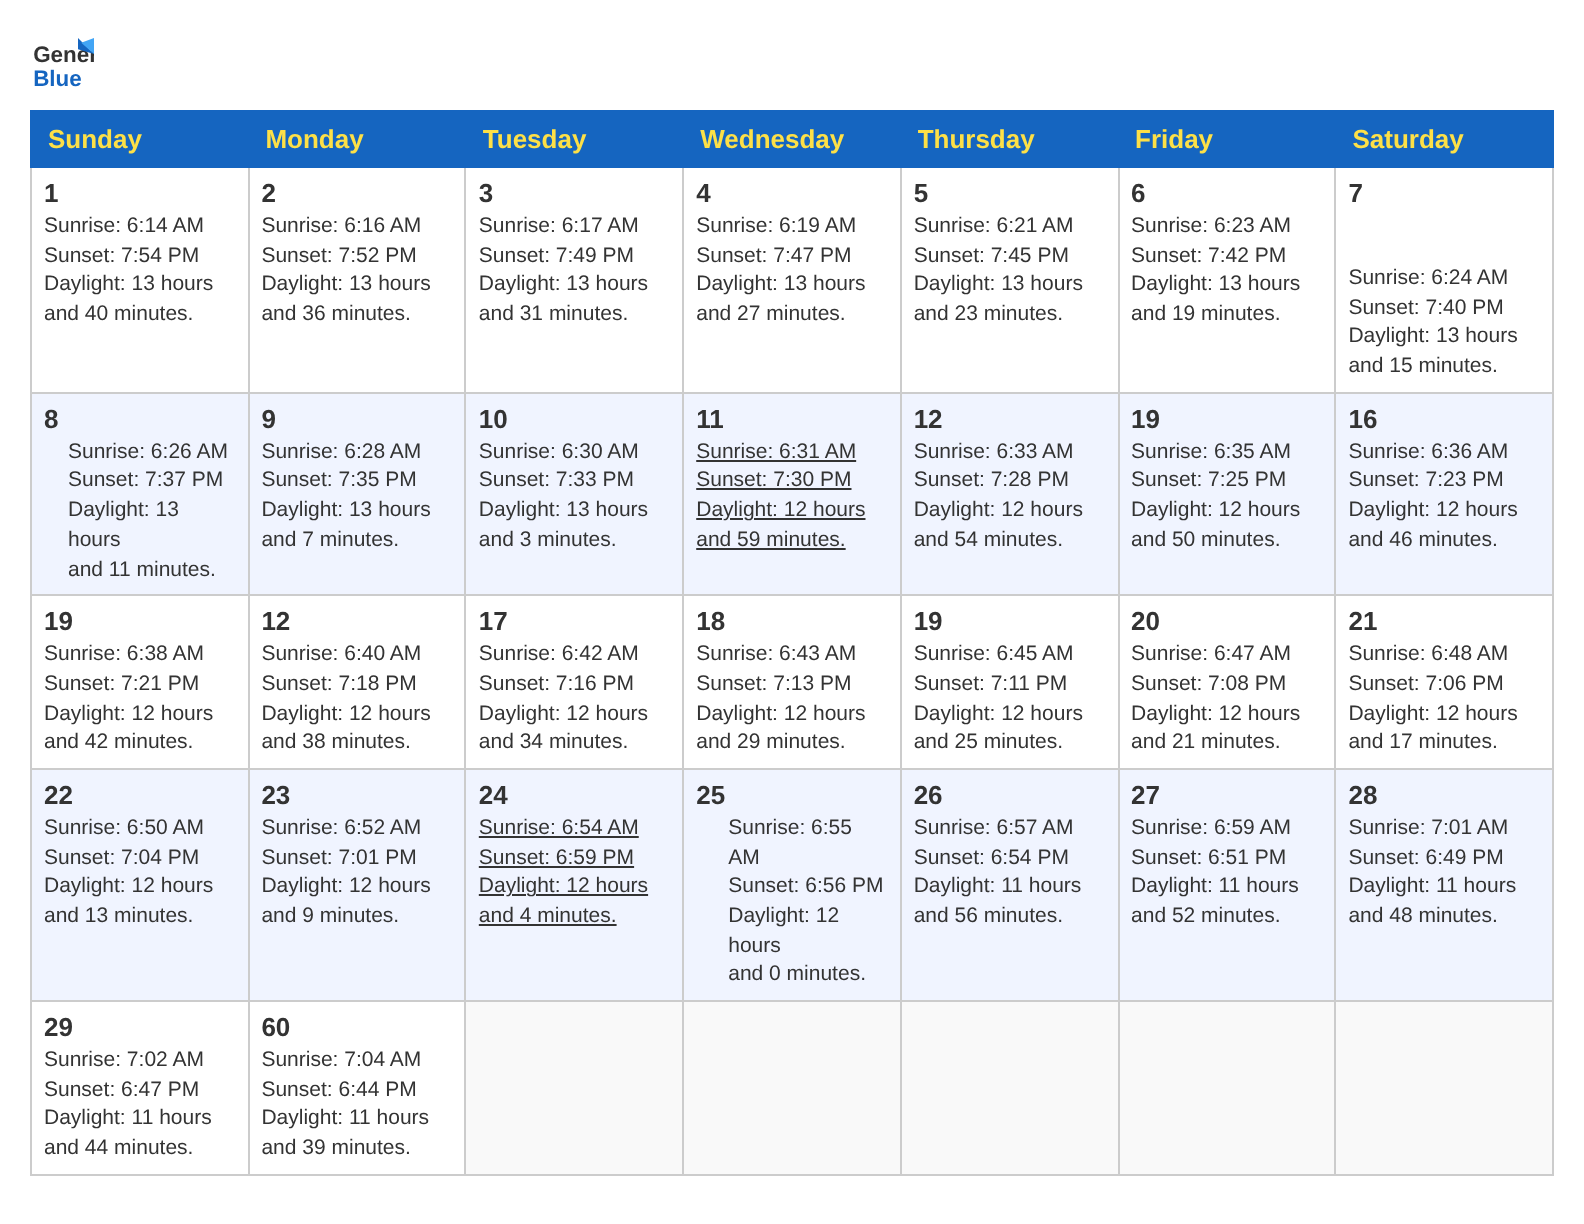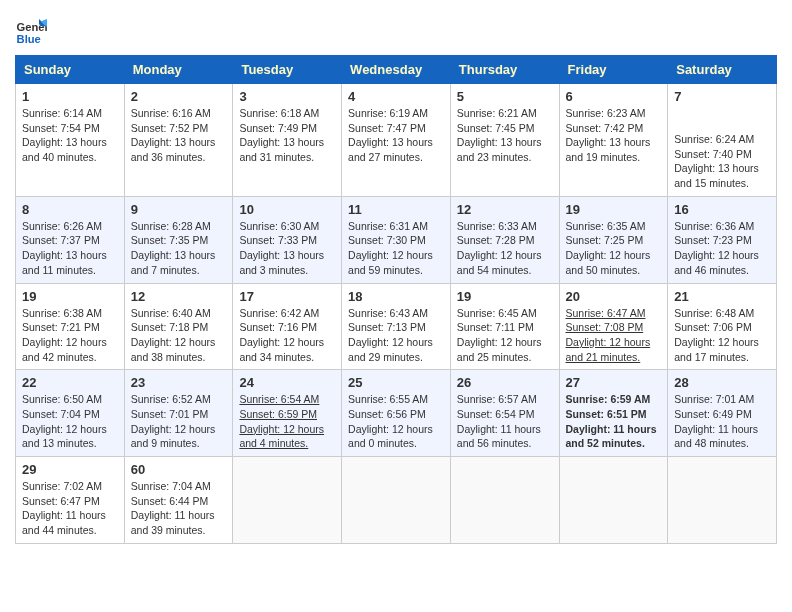--- a/index.html
+++ b/index.html
@@ -36,21 +36,21 @@
     .subtitle {
       font-size: 15px;
       color: #555;
     }
     table {
       width: 100%;
       border-collapse: collapse;
     }
     th {
       background-color: #1565c0;
-      color: #fef9c3;
+      color: #fde047;
       font-size: 13px;
       font-weight: bold;
       padding: 6px 8px;
       text-align: left;
       border: 1px solid #1565c0;
     }
     td {
       border: 1px solid #ccc;
       vertical-align: top;
       padding: 5px 6px;
@@ -118,21 +118,21 @@
         </td>
         <td>
           <span class="day-num">2</span>
           <div class="day-info" style="white-space: pre-line;">Sunrise: 6:16 AM
 Sunset: 7:52 PM
 Daylight: 13 hours
 and 36 minutes.</div>
         </td>
         <td>
           <span class="day-num">3</span>
-          <div class="day-info" style="white-space: pre-line;">Sunrise: 6:18 AM
+          <div class="day-info" style="white-space: pre-line;">Sunrise: 6:17 AM
 Sunset: 7:49 PM
 Daylight: 13 hours
 and 31 minutes.</div>
         </td>
         <td>
           <span class="day-num">4</span>
           <div class="day-info" style="white-space: pre-line;">Sunrise: 6:19 AM
 Sunset: 7:47 PM
 Daylight: 13 hours
 and 27 minutes.</div>
@@ -155,42 +155,42 @@
           <span class="day-num">7</span>
           <div class="day-info" style="white-space: pre-line; margin-top: 28px;">Sunrise: 6:24 AM
 Sunset: 7:40 PM
 Daylight: 13 hours
 and 15 minutes.</div>
         </td>
       </tr>
       <tr>
         <td>
           <span class="day-num">8</span>
-          <div class="day-info" style="white-space: pre-line;">Sunrise: 6:26 AM
+          <div class="day-info" style="white-space: pre-line; margin-left: 12px;">Sunrise: 6:26 AM
 Sunset: 7:37 PM
 Daylight: 13 hours
 and 11 minutes.</div>
         </td>
         <td>
           <span class="day-num">9</span>
           <div class="day-info" style="white-space: pre-line;">Sunrise: 6:28 AM
 Sunset: 7:35 PM
 Daylight: 13 hours
 and 7 minutes.</div>
         </td>
         <td>
           <span class="day-num">10</span>
           <div class="day-info" style="white-space: pre-line;">Sunrise: 6:30 AM
 Sunset: 7:33 PM
 Daylight: 13 hours
 and 3 minutes.</div>
         </td>
         <td>
           <span class="day-num">11</span>
-          <div class="day-info" style="white-space: pre-line;">Sunrise: 6:31 AM
+          <div class="day-info" style="white-space: pre-line; text-decoration: underline;">Sunrise: 6:31 AM
 Sunset: 7:30 PM
 Daylight: 12 hours
 and 59 minutes.</div>
         </td>
         <td>
           <span class="day-num">12</span>
           <div class="day-info" style="white-space: pre-line;">Sunrise: 6:33 AM
 Sunset: 7:28 PM
 Daylight: 12 hours
 and 54 minutes.</div>
@@ -241,21 +241,21 @@
         </td>
         <td>
           <span class="day-num">19</span>
           <div class="day-info" style="white-space: pre-line;">Sunrise: 6:45 AM
 Sunset: 7:11 PM
 Daylight: 12 hours
 and 25 minutes.</div>
         </td>
         <td>
           <span class="day-num">20</span>
-          <div class="day-info" style="white-space: pre-line; text-decoration: underline;">Sunrise: 6:47 AM
+          <div class="day-info" style="white-space: pre-line;">Sunrise: 6:47 AM
 Sunset: 7:08 PM
 Daylight: 12 hours
 and 21 minutes.</div>
         </td>
         <td>
           <span class="day-num">21</span>
           <div class="day-info" style="white-space: pre-line;">Sunrise: 6:48 AM
 Sunset: 7:06 PM
 Daylight: 12 hours
 and 17 minutes.</div>
@@ -278,35 +278,35 @@
         </td>
         <td>
           <span class="day-num">24</span>
           <div class="day-info" style="white-space: pre-line; text-decoration: underline;">Sunrise: 6:54 AM
 Sunset: 6:59 PM
 Daylight: 12 hours
 and 4 minutes.</div>
         </td>
         <td>
           <span class="day-num">25</span>
-          <div class="day-info" style="white-space: pre-line;">Sunrise: 6:55 AM
+          <div class="day-info" style="white-space: pre-line; margin-left: 16px;">Sunrise: 6:55 AM
 Sunset: 6:56 PM
 Daylight: 12 hours
 and 0 minutes.</div>
         </td>
         <td>
           <span class="day-num">26</span>
           <div class="day-info" style="white-space: pre-line;">Sunrise: 6:57 AM
 Sunset: 6:54 PM
 Daylight: 11 hours
 and 56 minutes.</div>
         </td>
         <td>
           <span class="day-num">27</span>
-          <div class="day-info" style="white-space: pre-line; font-weight: bold;">Sunrise: 6:59 AM
+          <div class="day-info" style="white-space: pre-line;">Sunrise: 6:59 AM
 Sunset: 6:51 PM
 Daylight: 11 hours
 and 52 minutes.</div>
         </td>
         <td>
           <span class="day-num">28</span>
           <div class="day-info" style="white-space: pre-line;">Sunrise: 7:01 AM
 Sunset: 6:49 PM
 Daylight: 11 hours
 and 48 minutes.</div>

